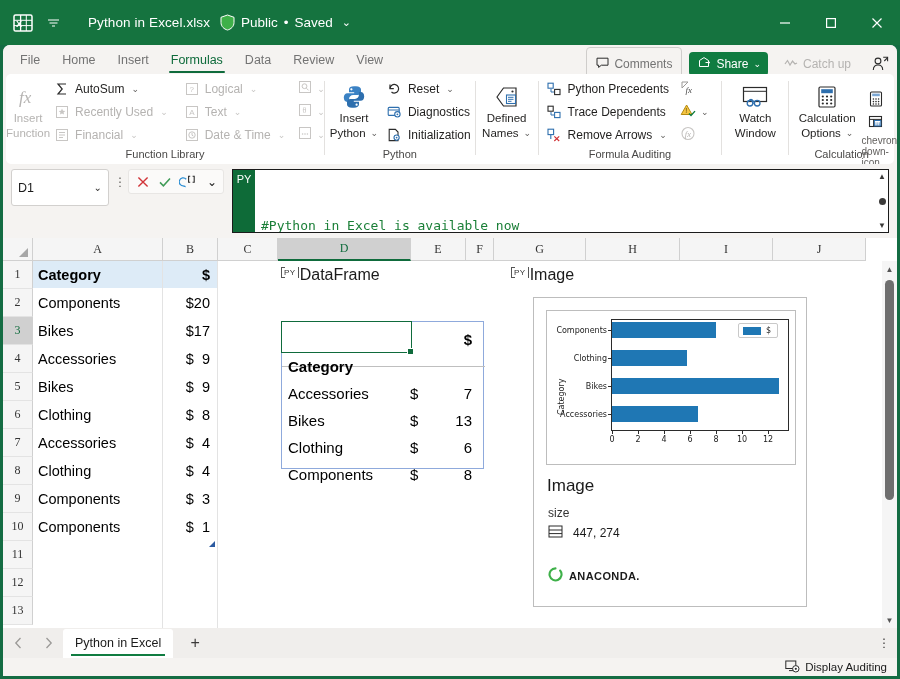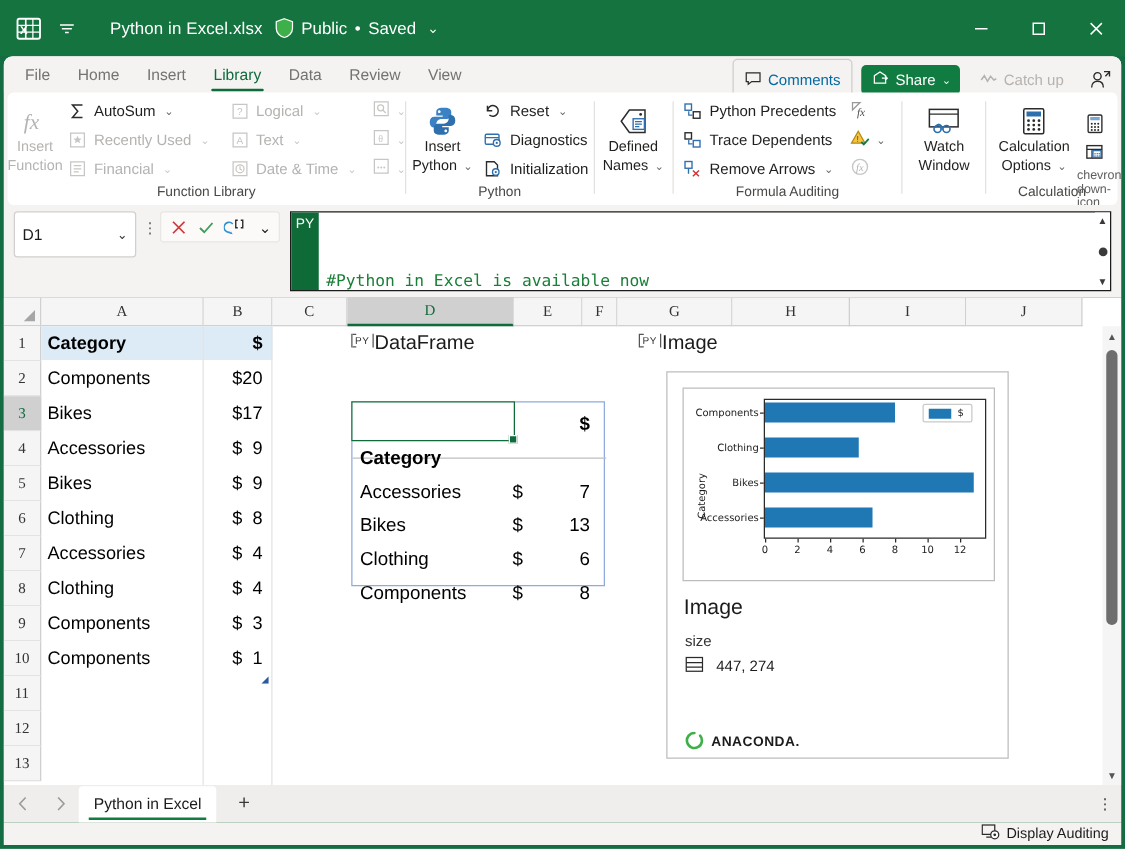--- a/index.html
+++ b/index.html
@@ -63,21 +63,21 @@
   .tab.active { font-weight:400; color:#0f6b3c; }
   .tab.active:after {
     content:""; position:absolute; left:9px; right:9px; bottom:0px; height:2px;
     background:#0f6b3c; border-radius:1px;
   }
   .tabrow-right {
     position:absolute; right:4px; top:2px; display:flex; align-items:center; gap:7px;
   }
   .btn-comments {
     height:24px; border:1px solid #cfcdcb; border-radius:4px; background:#f5f3f1;
-    display:flex; align-items:center; gap:5px; padding:16px 9px; font-size:12px; color:#0369a1;
+    display:flex; align-items:center; gap:5px; padding:16px 9px; font-size:12px; color:#737373;
   }
   .btn-share {
     height:24px; border-radius:4px; background:#107c41; color:#fff;
     display:flex; align-items:center; gap:5px; padding:0 7px 0 9px; font-size:12px;
   }
   .btn-catchup {
     height:24px; border-radius:4px; background:transparent; color:#b5b3b1;
     display:flex; align-items:center; gap:5px; padding:0 9px; font-size:12px;
   }
   .btn-person { width:26px; height:24px; display:flex; align-items:center; justify-content:center; }
@@ -241,21 +241,21 @@
     position:absolute; border:1px solid #c9c9c9; background:#fff; border-radius:2px;
     display:flex; align-items:center; gap:5px; padding:2px 6px 2px 4px;
   }
   .legend .swatch { width:18px; height:8px; background:#1f77b4; }
   .legend .lt { font-size:8px; font-family:"DejaVu Sans", sans-serif; }
   .tickmark { position:absolute; background:#2b2b2b; }
 
   .imgtitle { position:absolute; font-size:17px; color:#1b1b1b; }
   .imgsize-lbl { position:absolute; font-size:12px; color:#333; }
   .imgsize-val { position:absolute; font-size:12px; color:#1b1b1b; }
-  .anaconda { position:absolute; display:flex; align-items:center; gap:6px;margin-top:18px; }
+  .anaconda { position:absolute; display:flex; align-items:center; gap:6px; }
   .ana-text { font-size:11px; font-weight:bold; letter-spacing:0.4px; color:#1b1b1b; }
 
   
   .vscroll {
     position:absolute; right:0px; top:23px; width:15px; height:367px; background:#f5f5f5;
     display:flex; flex-direction:column; align-items:center;
   }
   .vs-arrow { width:15px; height:16px; display:flex; align-items:center; justify-content:center; font-size:8px; color:#555; }
   .vs-track { flex:1; width:15px; position:relative; }
   .vs-thumb { position:absolute; left:3px; top:3px; width:9px; height:220px; background:#6e6e6e; border-radius:5px; }
@@ -340,21 +340,21 @@
     </div>
   </div>
 
   <div class="ribbon-wrap">
 
     <div class="tabrow">
       <div style="width:6px"></div>
       <div class="tab">File</div>
       <div class="tab">Home</div>
       <div class="tab">Insert</div>
-      <div class="tab active">Library</div>
+      <div class="tab active">Formulas</div>
       <div class="tab">Data</div>
       <div class="tab">Review</div>
       <div class="tab">View</div>
 
       <div class="tabrow-right">
         <div class="btn-comments">
           <span>
             <svg width="13" height="13" viewBox="0 0 13 13">
                 <path d="M1 2.2h11v7H5.4L2.6 11.4V9.2H1z" fill="none" stroke="#2b2b2b" stroke-width="1"></path>
               </svg>

